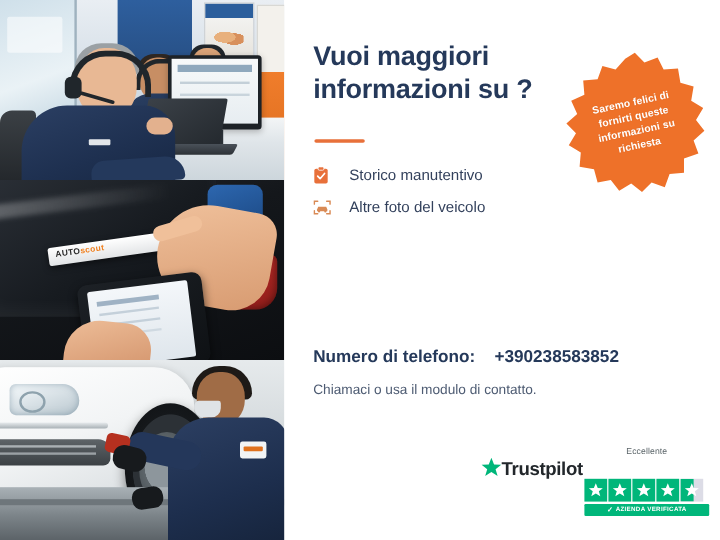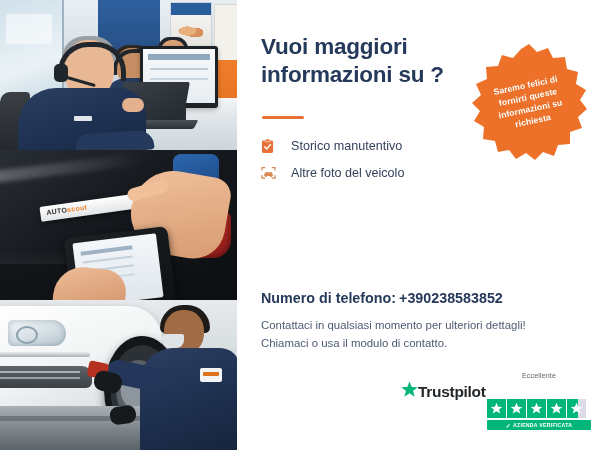--- a/index.html
+++ b/index.html
@@ -448,21 +448,21 @@
 
   
   .phone-line{
     position:absolute;
     left:24px; top:290px;
     font-size:14.3px;
     font-weight:700;
     color:#25395a;
     white-space:nowrap;
   }
-  .phone-line .num{ margin-left:3px; }
+  .phone-line .num{ margin-left:16px; }
 
   .sub{
     position:absolute;
     left:24px; top:316px;
     font-size:11.4px;
     line-height:1.58;
     color:#4d5b72;
     width:300px;
   }
 
@@ -666,21 +666,20 @@
       </div>
 
 
     </div>
 
     <div class="phone-line">
       <span>Numero di telefono:</span><span class="num">+390238583852</span>
     </div>
 
     <div class="sub">
-      <div>Contattaci in qualsiasi momento per ulteriori dettagli!</div>
       <div>Chiamaci o usa il modulo di contatto.</div>
     </div>
 
     <div class="tp">
       <div class="tp-logo">
         <span>
           <svg width="17" height="17" viewBox="0 0 20 20">
             <path fill="#00b67a" d="M10 0.6 L12.6 7.2 L19.6 7.4 L14.1 11.7 L16.1 18.5 L10 14.5 L3.9 18.5 L5.9 11.7 L0.4 7.4 L7.4 7.2 Z"></path>
           </svg>
         </span>

